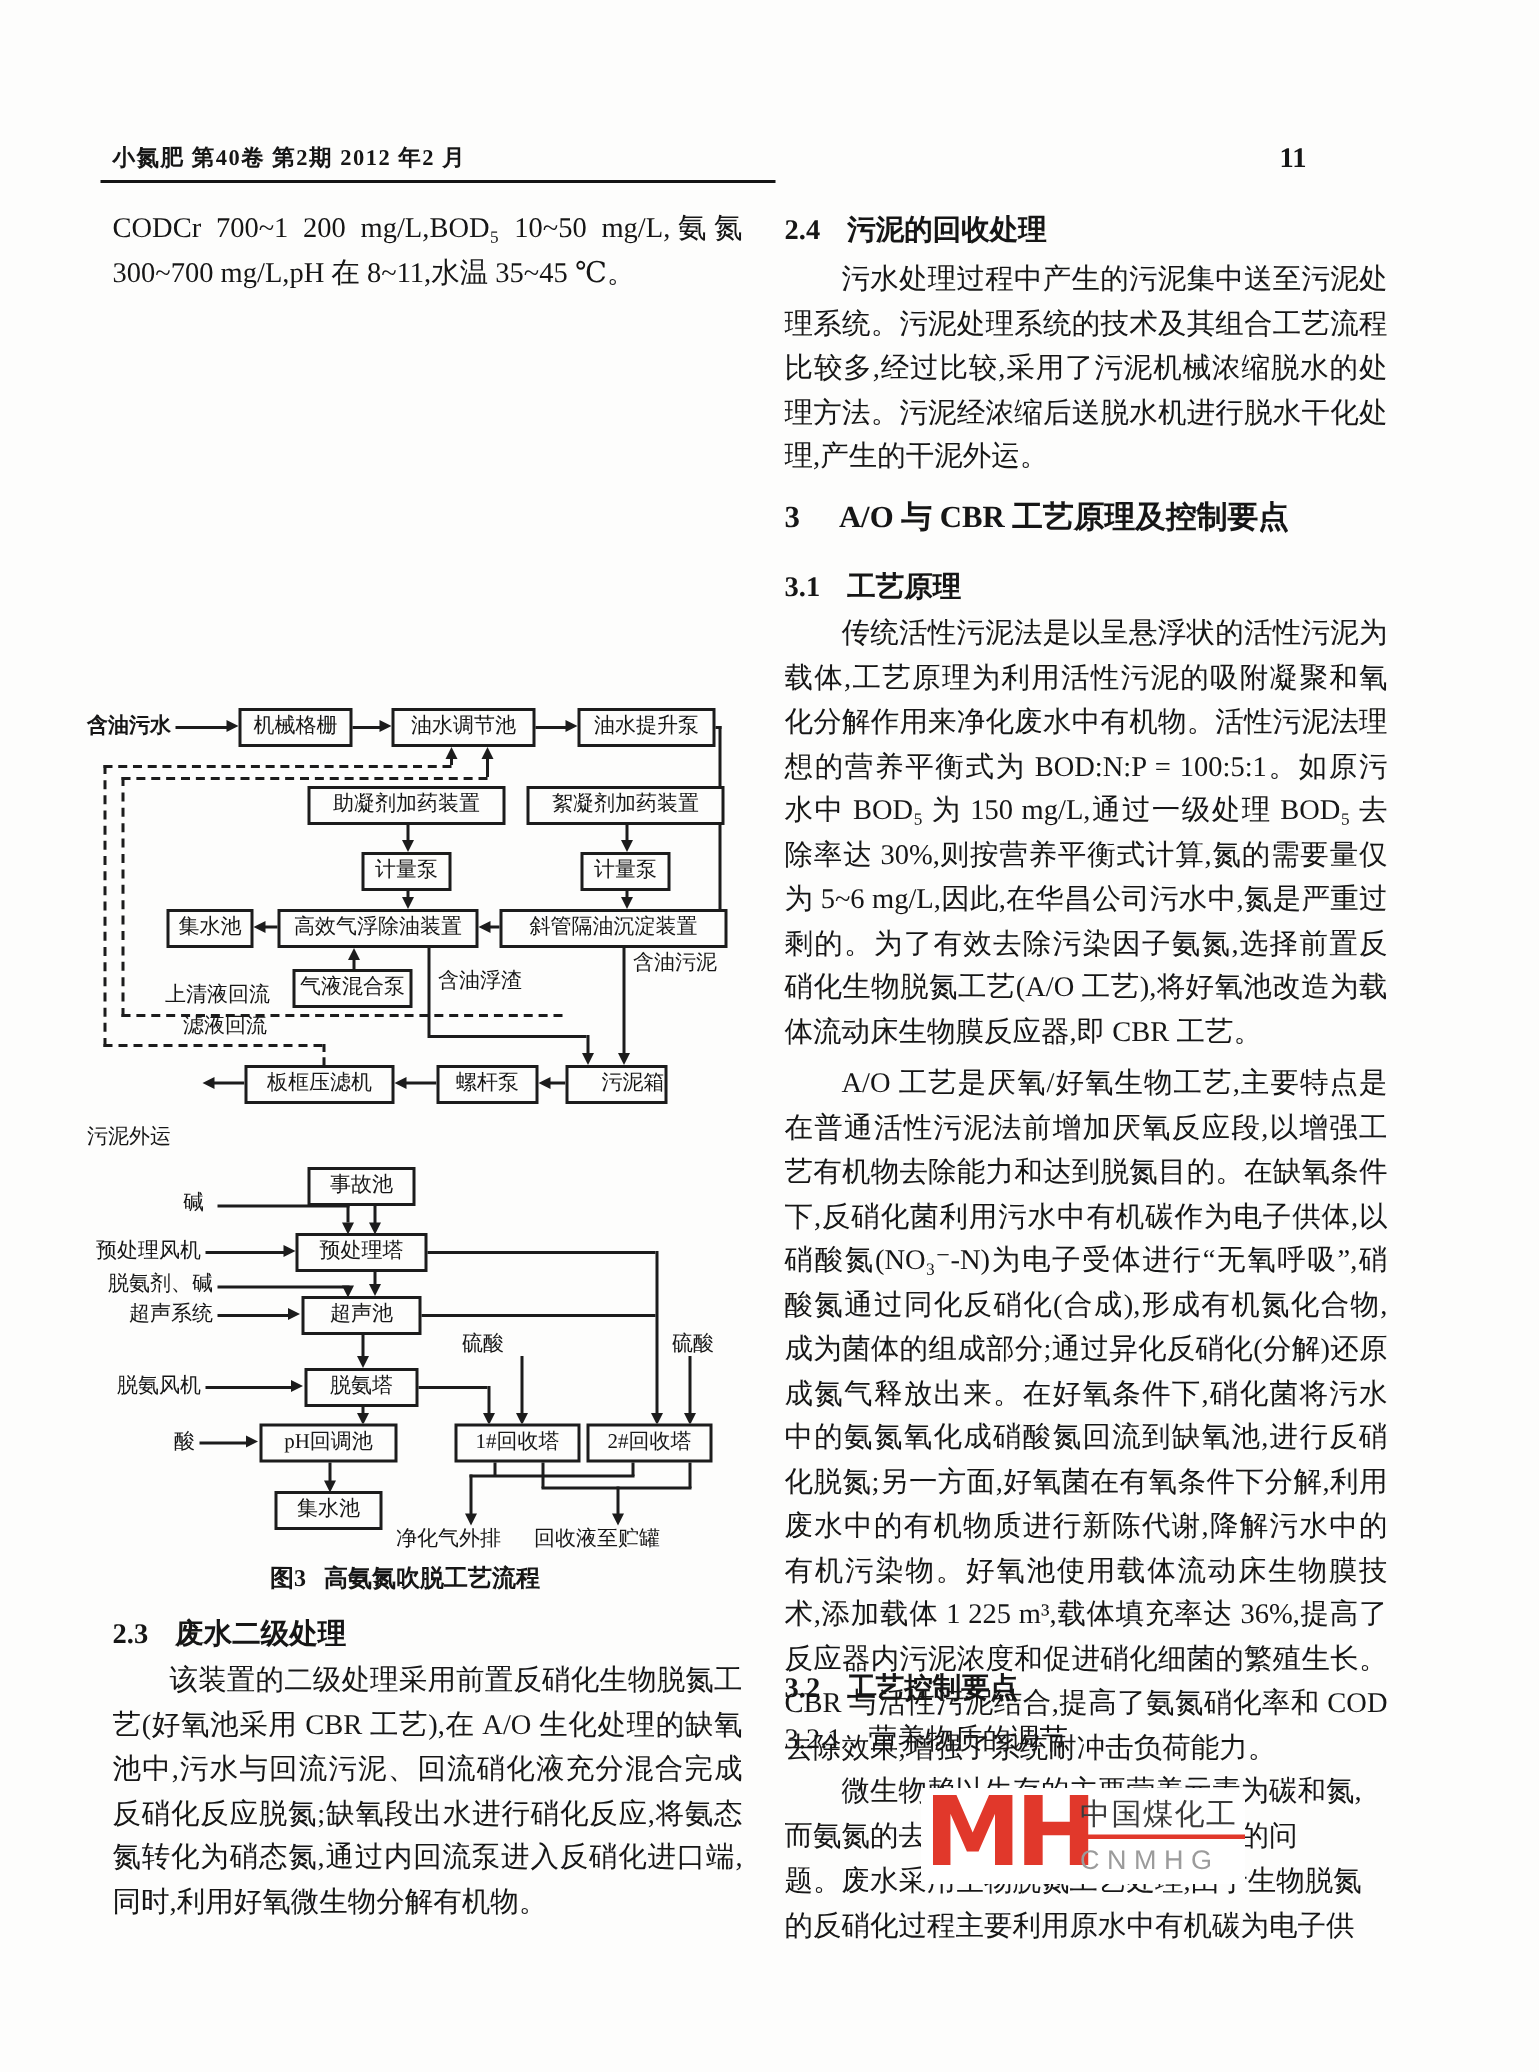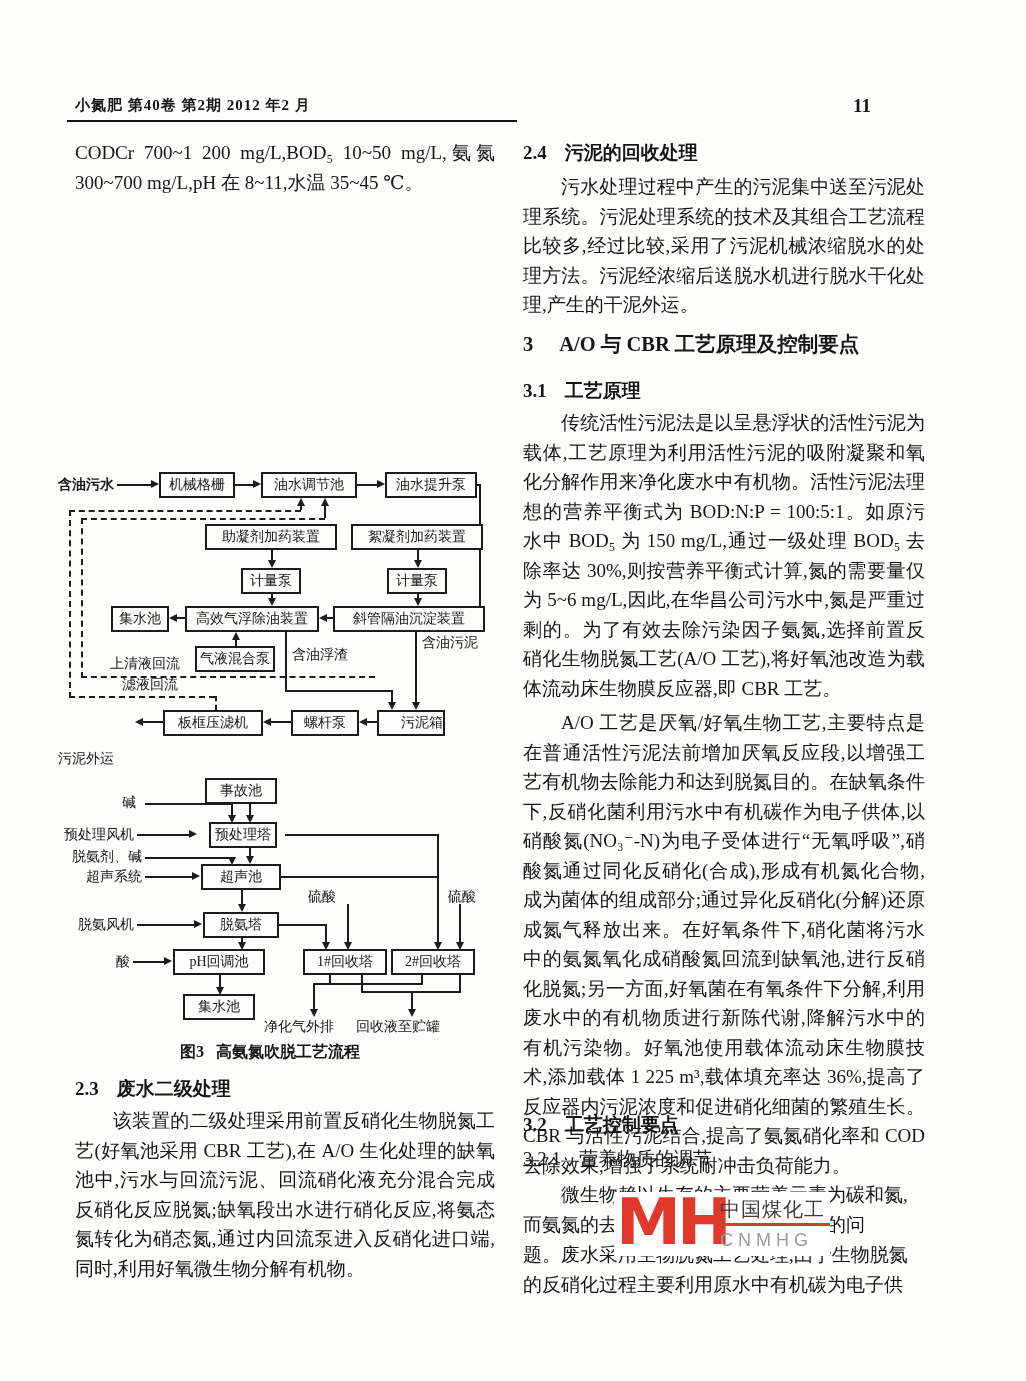--- a/index.html
+++ b/index.html
@@ -141,21 +141,21 @@
 
 <div class="fig" style="left:55px;top:772px;width:430px;height:300px;">
   <div class="box" style="left:150px;top:6px;width:72px;">事故池</div>
   <div class="vl" style="left:194px;top:32px;height:12px;"></div>
   <div class="ar ar-d" style="left:191px;top:43px;"></div>
   <div class="lbl" style="left:66px;top:24px;">碱</div>
   <div class="hl" style="left:90px;top:31px;width:88px;"></div>
   <div class="vl" style="left:176px;top:31px;height:12px;"></div>
   <div class="ar ar-d" style="left:173px;top:43px;"></div>
 
-  <div class="box" style="left:154px;top:50px;width:68px;">预处理塔</div>
+  <div class="box" style="left:142px;top:50px;width:88px;">预处理塔</div>
   <div class="lbl" style="left:8px;top:56px;">预处理风机</div>
   <div class="hl" style="left:82px;top:62px;width:53px;"></div>
   <div class="ar ar-r" style="left:134px;top:58px;"></div>
 
   <div class="vl" style="left:194px;top:76px;height:9px;"></div>
   <div class="ar ar-d" style="left:191px;top:84px;"></div>
   <div class="lbl" style="left:16px;top:78px;">脱氨剂、碱</div>
   <div class="hl" style="left:90px;top:85px;width:88px;"></div>
   <div class="ar ar-d" style="left:173px;top:85px;"></div>
 

